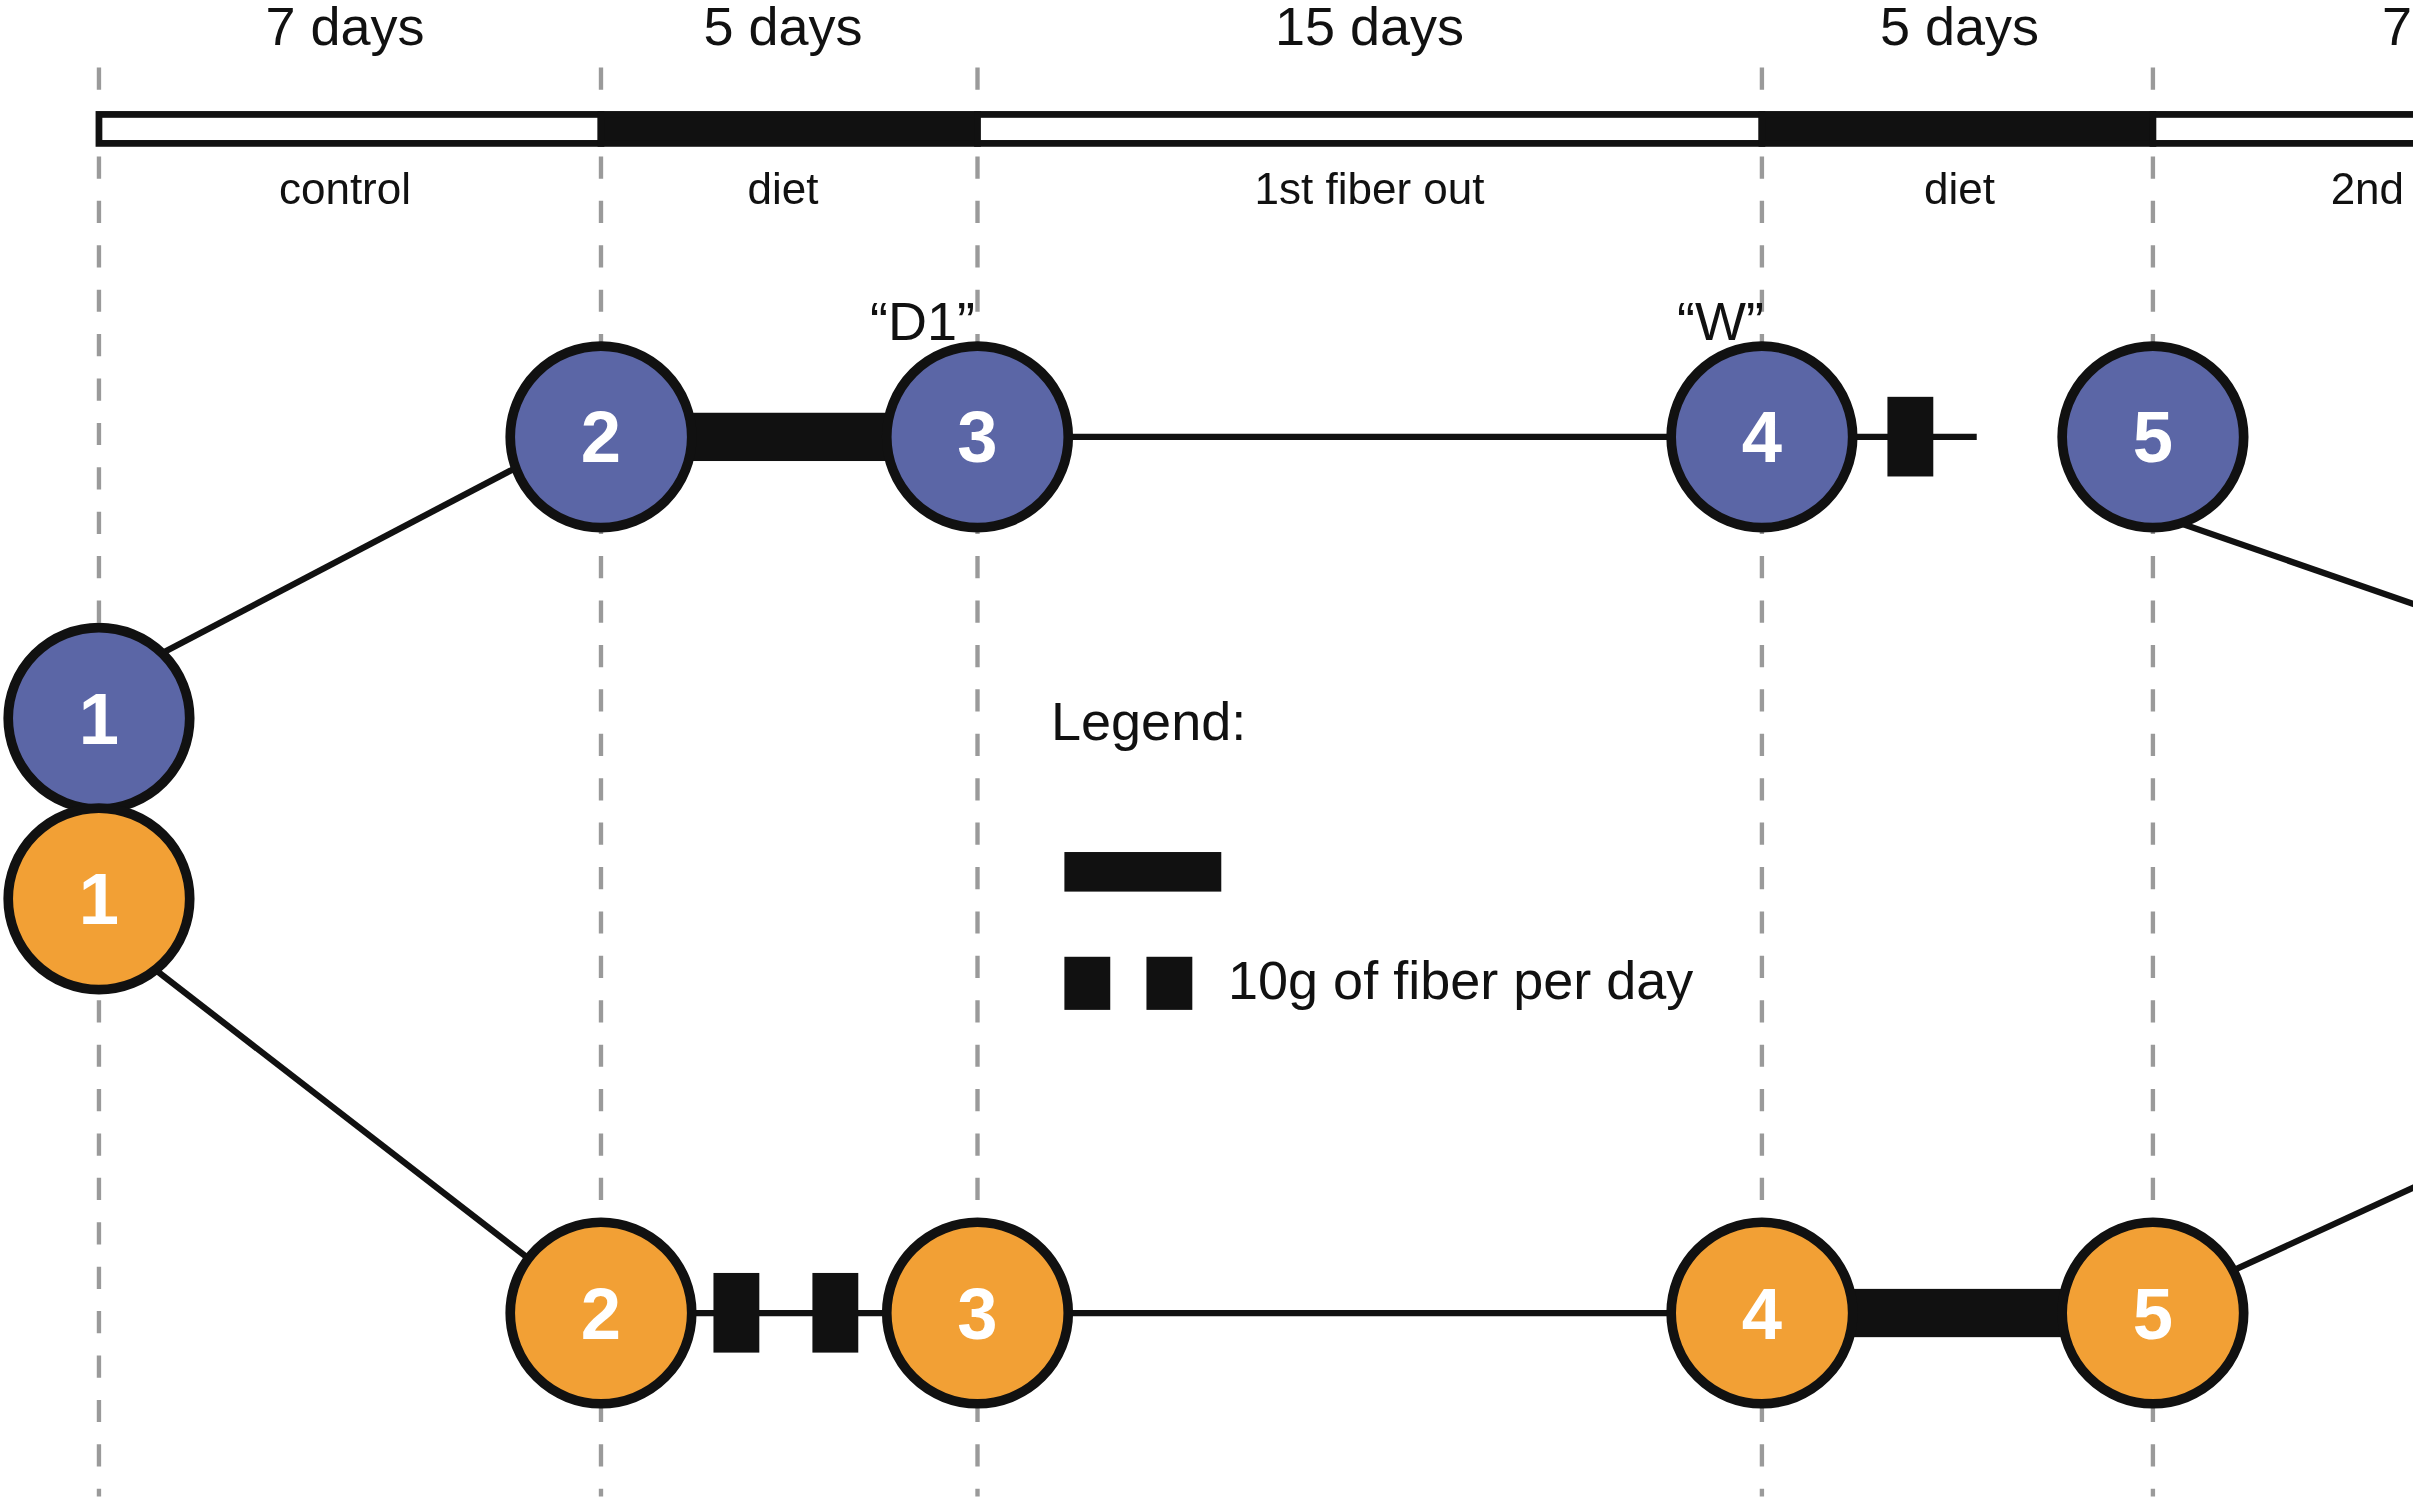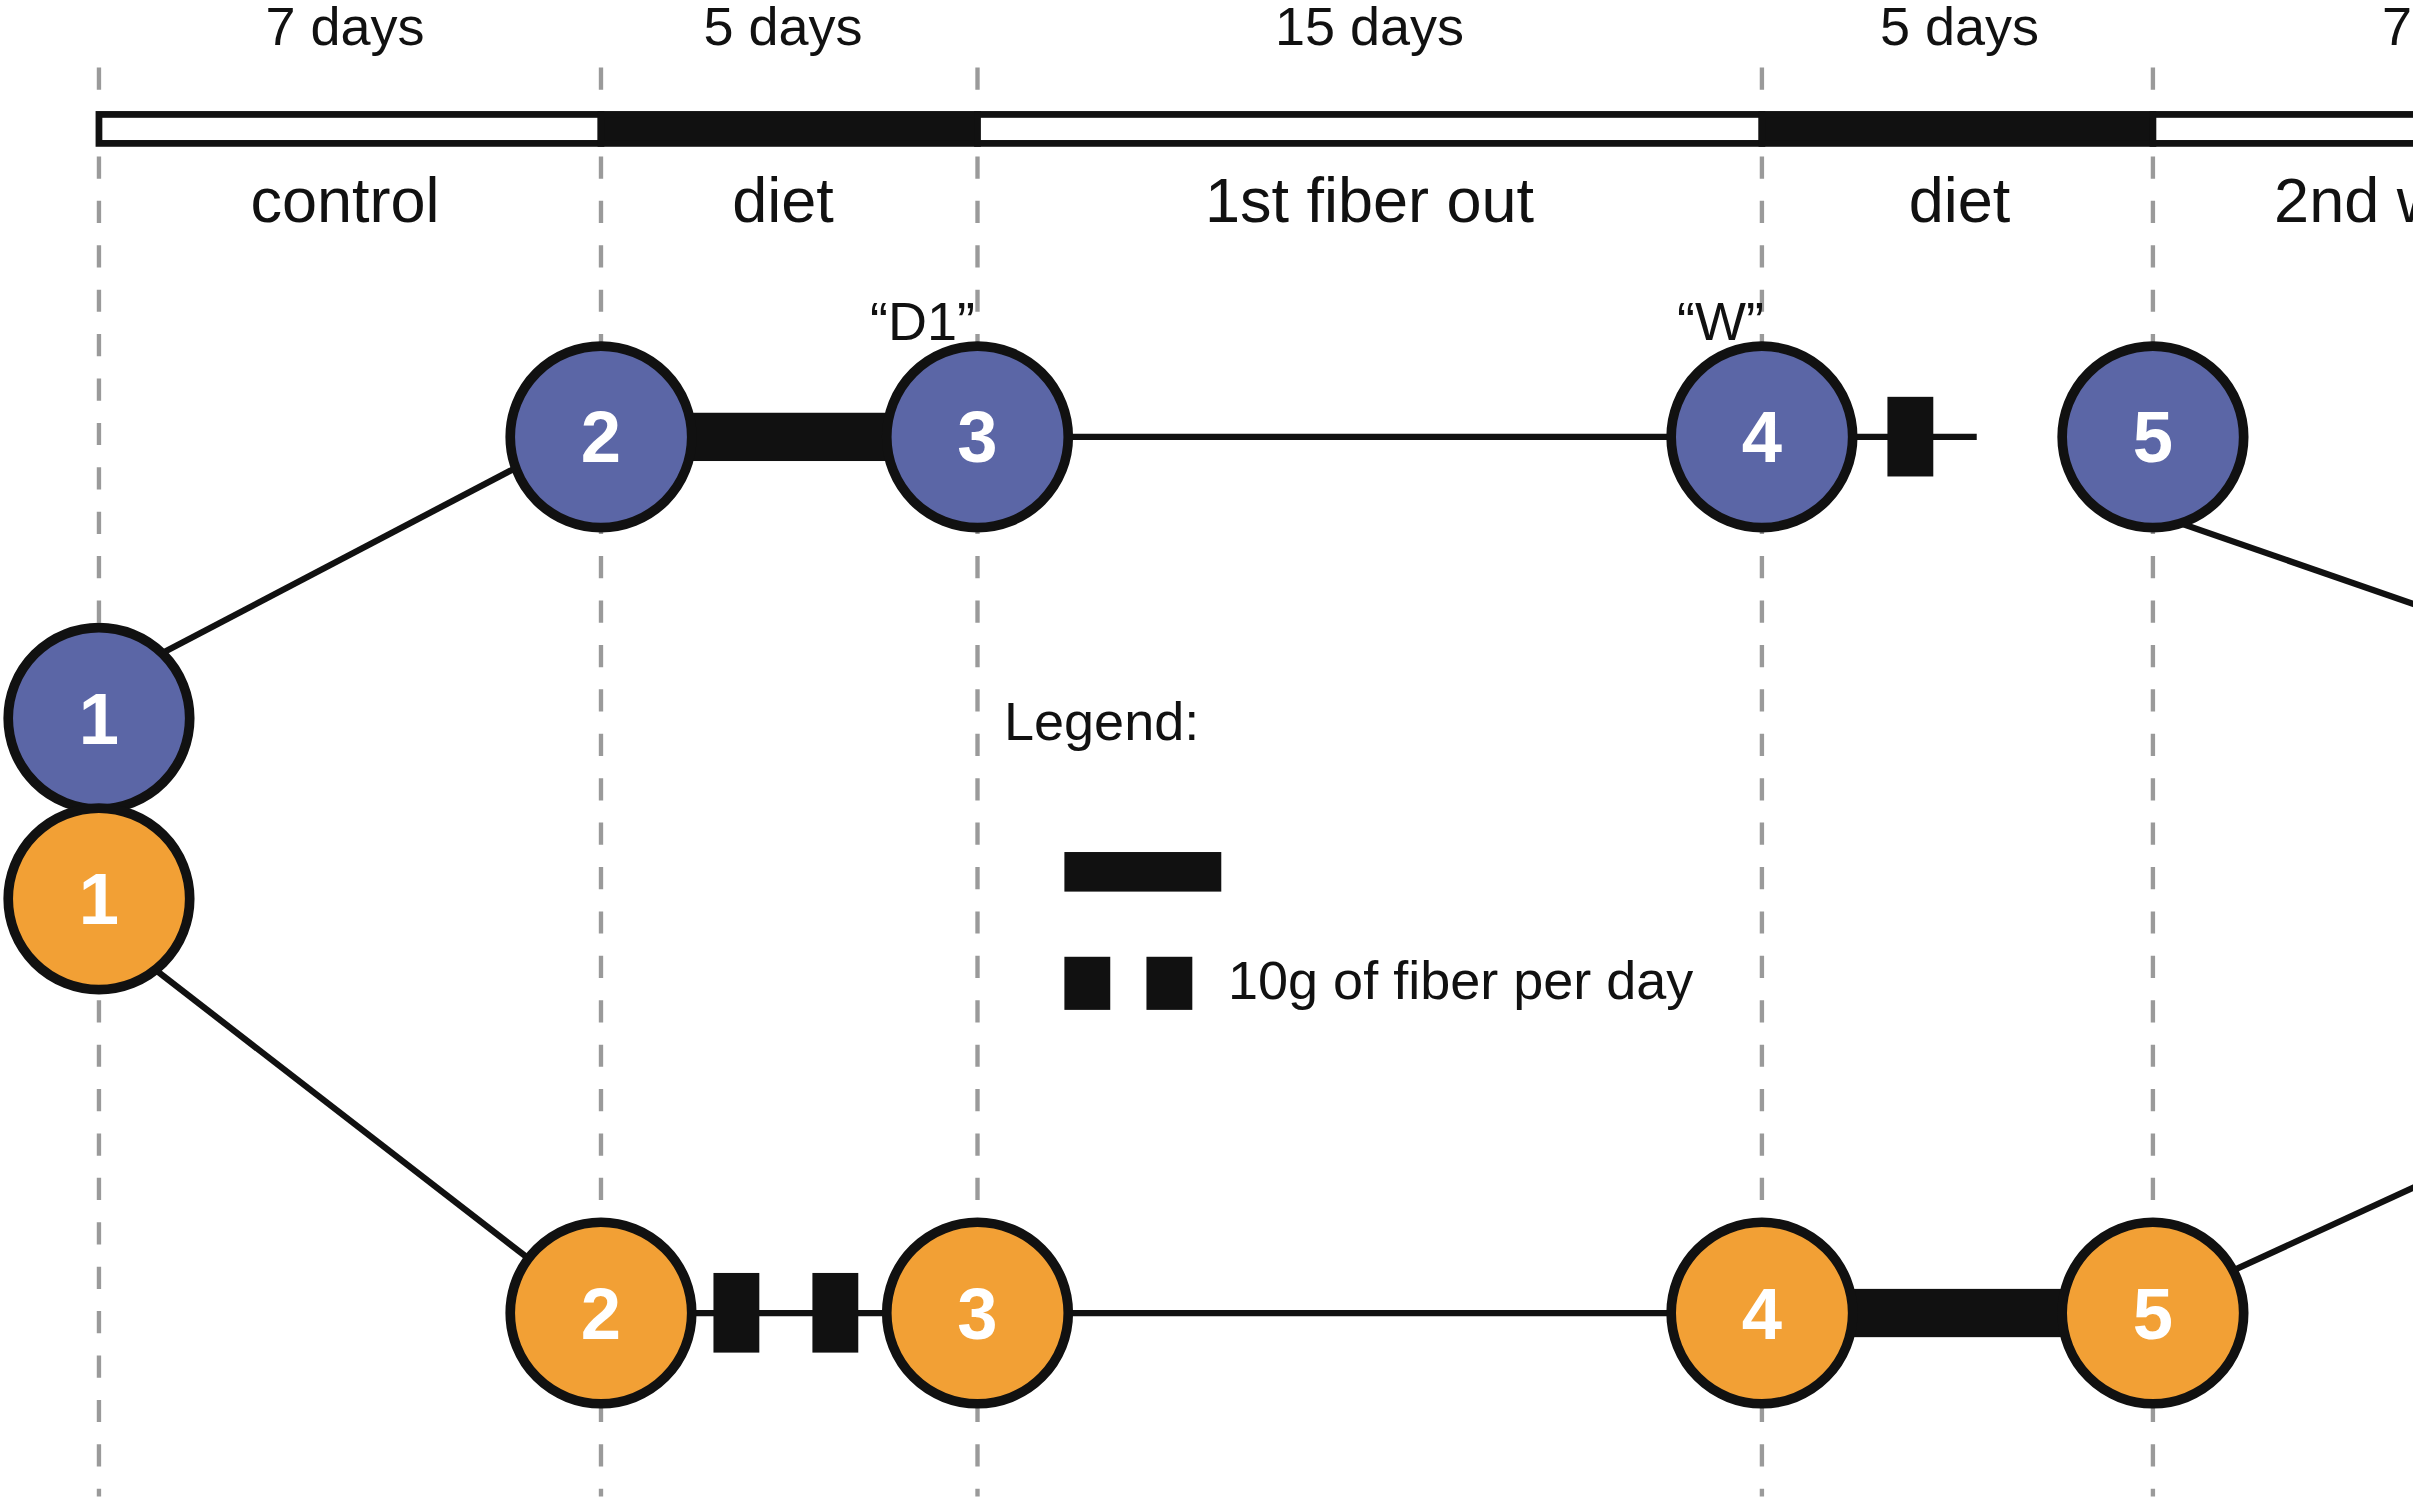--- a/index.html
+++ b/index.html
@@ -8,21 +8,21 @@
     width:2877px;height:1510px;position:relative;overflow:hidden;
   }
   #stage{position:absolute;left:0;top:0;width:2877px;height:1510px;}
   svg{display:block;}
   .phase-days{
     position:absolute;text-align:center;
     font-size:54px;color:#111;white-space:nowrap;
   }
   .phase-name{
     position:absolute;text-align:center;
-    font-size:63px;color:#111;white-space:nowrap;
+    font-size:44px;color:#111;white-space:nowrap;
   }
   .phase-code{
     position:absolute;text-align:right;
     font-size:54px;color:#111;white-space:nowrap;
   }
   .legend-title{
     position:absolute;font-size:54px;color:#111;white-space:nowrap;
   }
   .legend-label{
     position:absolute;font-size:54px;color:#111;white-space:nowrap;
@@ -46,21 +46,21 @@
 
   <div class="phase-name" style="left:99px;top:164px;width:492px;">control</div>
   <div class="phase-name" style="left:591px;top:164px;width:384px;">diet</div>
   <div class="phase-name" style="left:975px;top:164px;width:789px;">1st fiber out</div>
   <div class="phase-name" style="left:1764px;top:164px;width:391px;">diet</div>
   <div class="phase-name" style="left:2138px;top:164px;width:647px;">2nd wash out</div>
 
   <div class="phase-code" style="left:591px;top:290px;width:384px;">“D1”</div>
   <div class="phase-code" style="left:975px;top:290px;width:789px;">“W”</div>
 
-  <div class="legend-title" style="left:1004px;top:690px;">Legend:</div>
+  <div class="legend-title" style="left:1051px;top:690px;">Legend:</div>
   <div class="legend-label" style="left:1228px;top:949px;">10g of fiber per day</div>
 
   <svg width="2877" height="1510" viewBox="0 0 5960 3128" xmlns="http://www.w3.org/2000/svg">
 
     <g stroke="#9a9a9a" stroke-width="9" stroke-dasharray="46,46">
       <line x1="205" y1="140" x2="205" y2="3100"></line>
       <line x1="1245" y1="140" x2="1245" y2="3100"></line>
       <line x1="2025" y1="140" x2="2025" y2="3100"></line>
       <line x1="3650" y1="140" x2="3650" y2="3100"></line>
       <line x1="4460" y1="140" x2="4460" y2="3100"></line>

